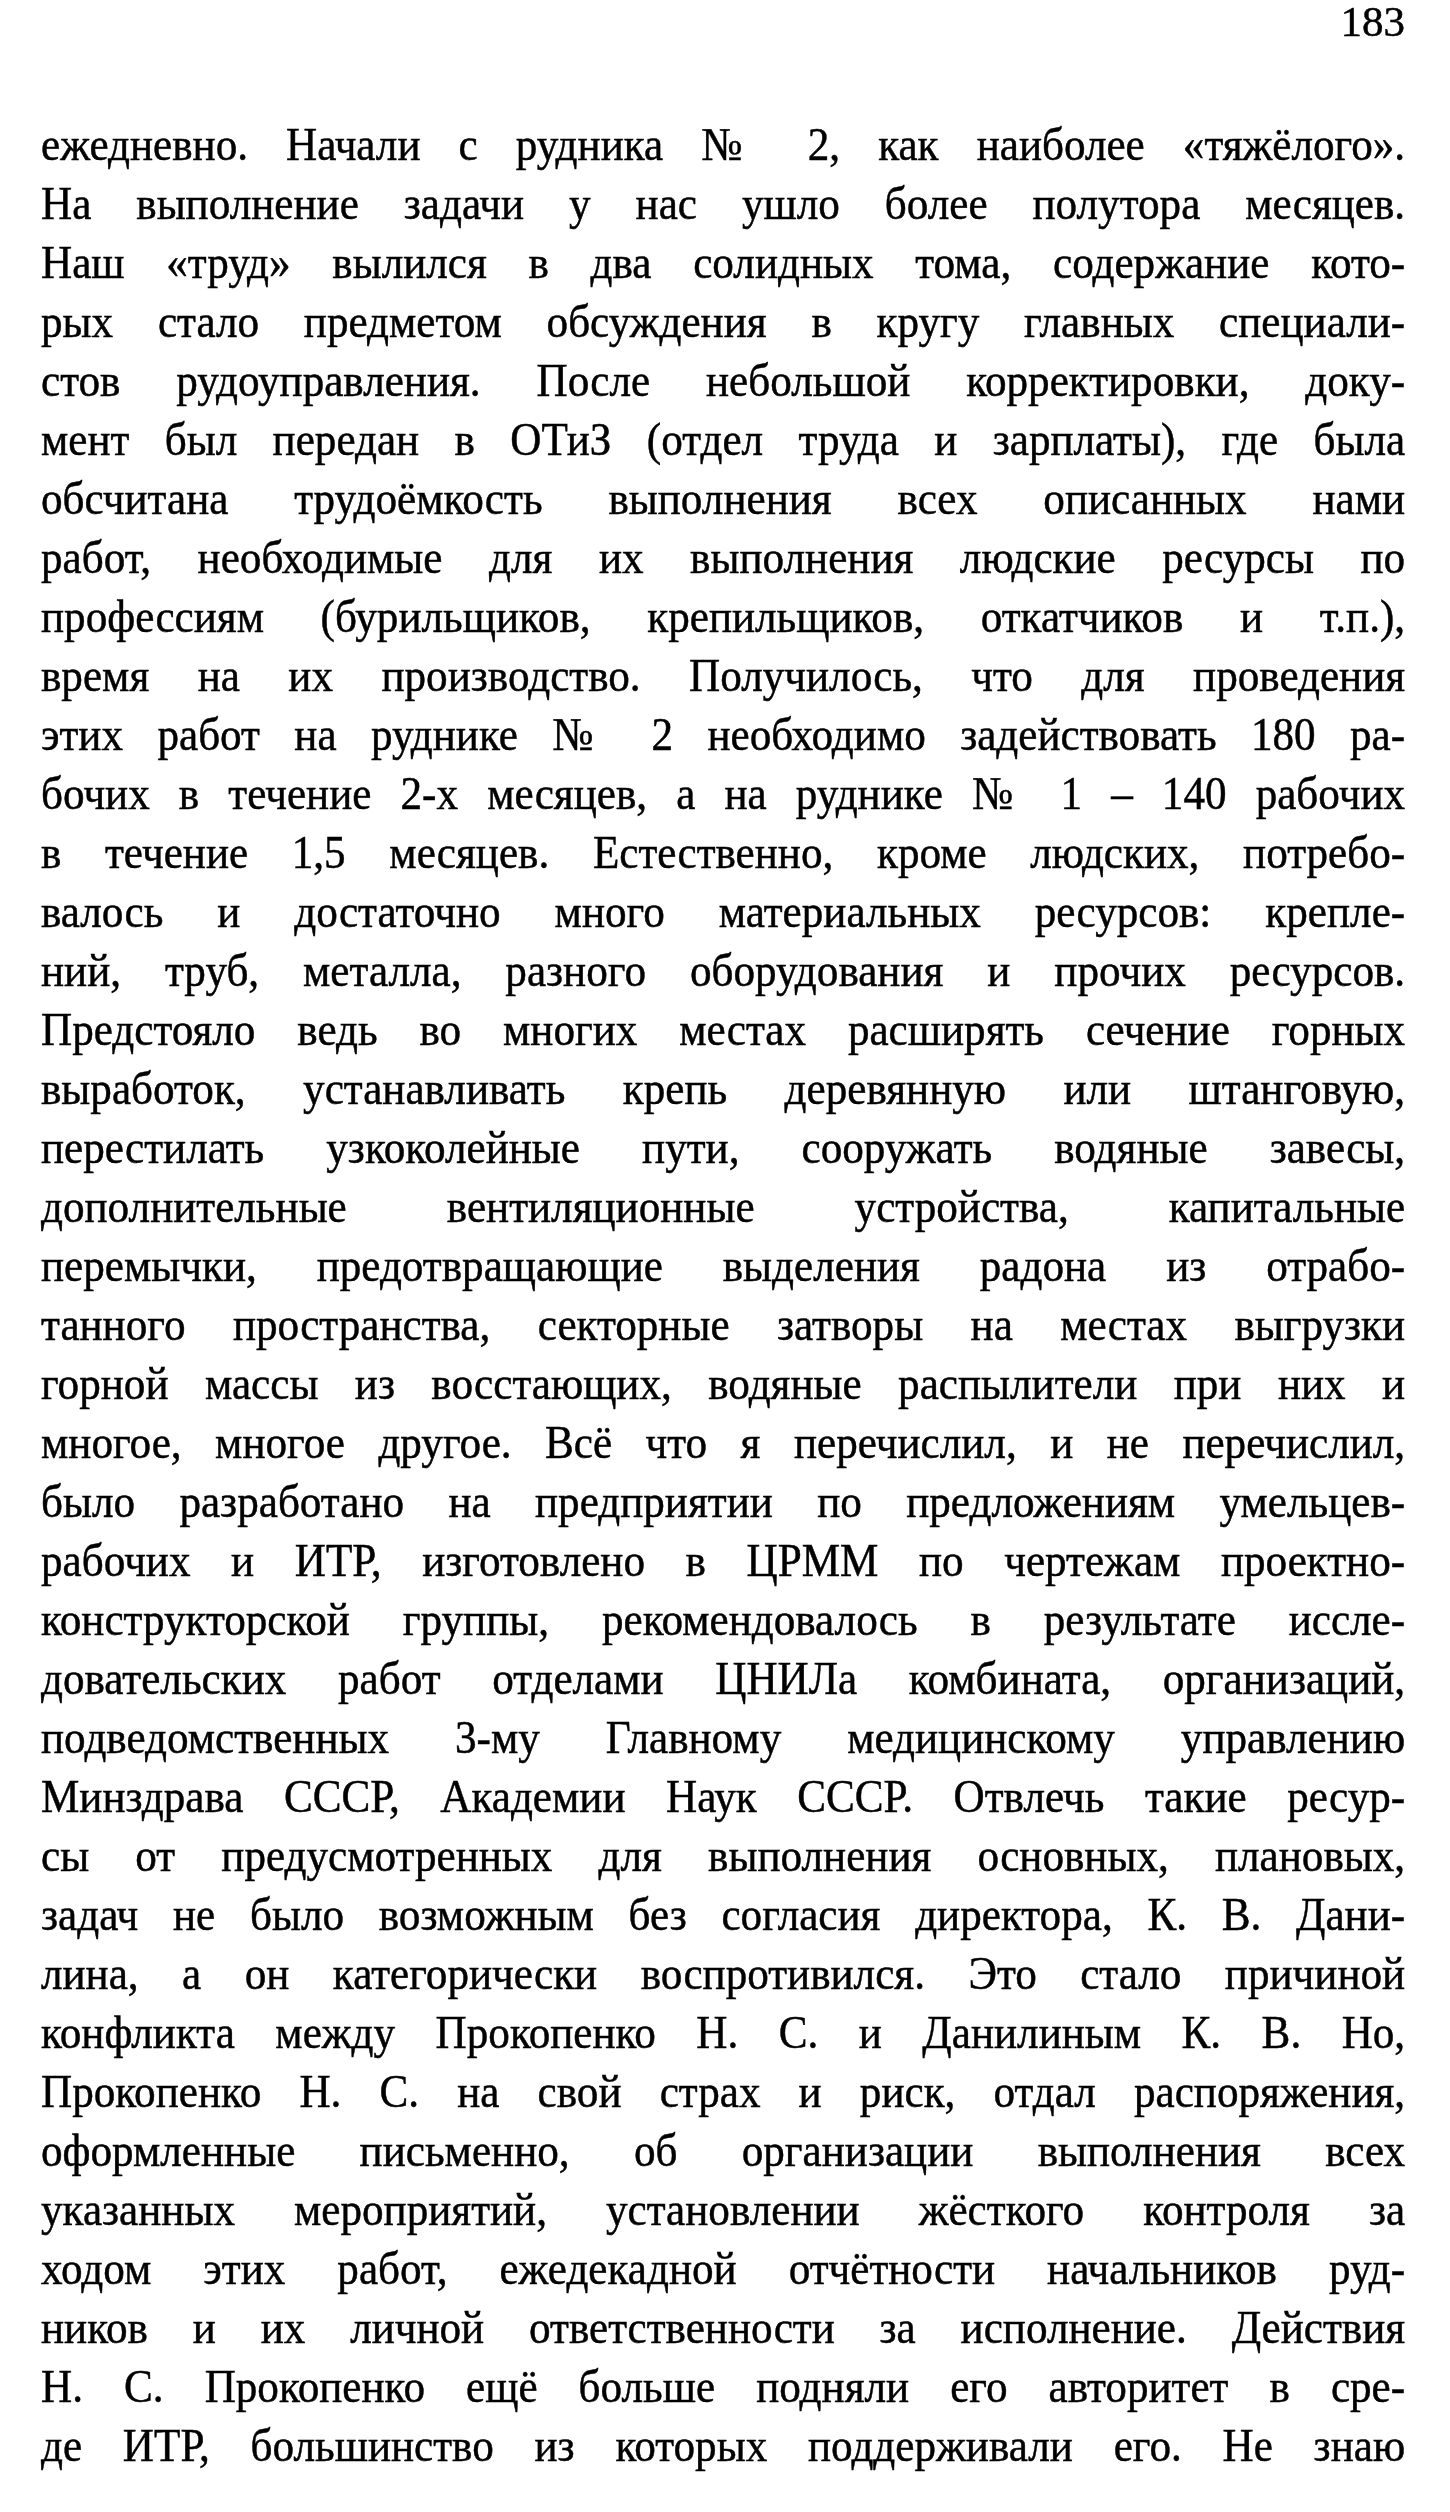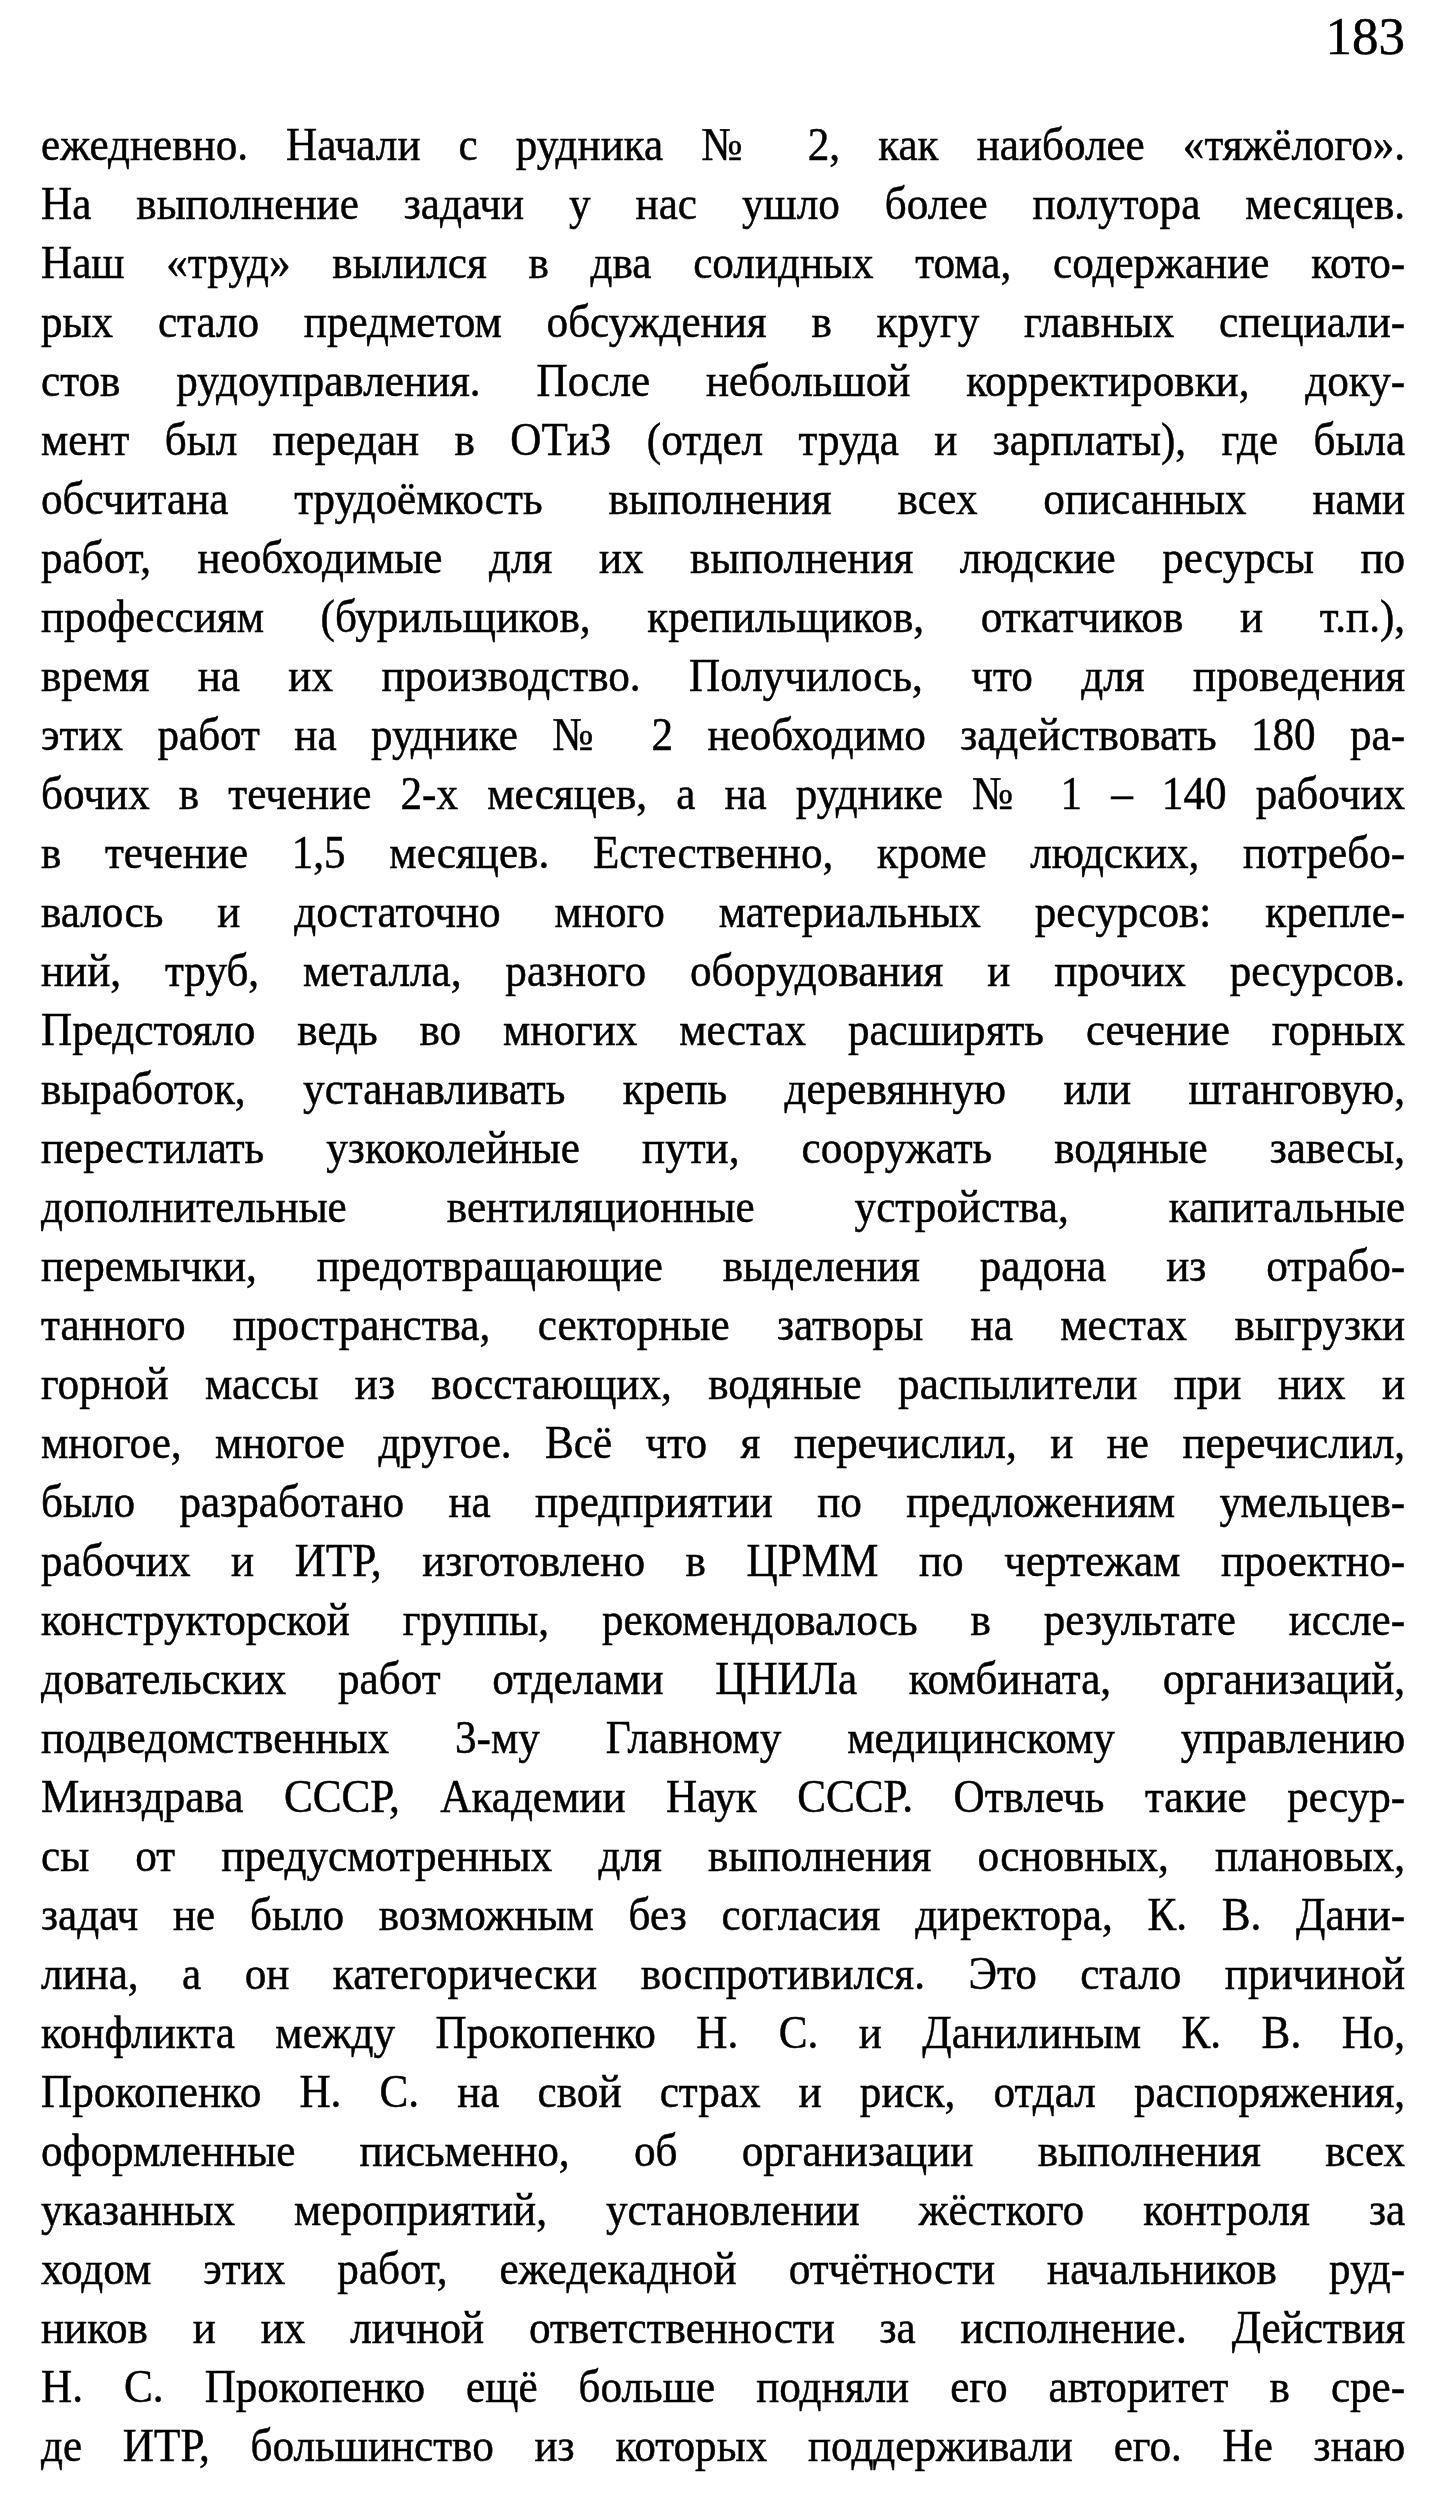--- a/index.html
+++ b/index.html
@@ -7,23 +7,23 @@
     position: relative;
     width: 1450px;
     height: 2512px;
     background: #ffffff;
     color: #000000;
     font-family: "Liberation Serif", "DejaVu Serif", serif;
     overflow: hidden;
   }
   .page-number {
     position: absolute;
-    top: 10px;
+    top: 0;
     right: 45px;
-    font-size: 53px;
+    font-size: 43px;
     line-height: 1;
     -webkit-text-stroke: 0.5px #000;
   }
   .body-text {
     position: absolute;
     left: 41px;
     top: 115px;
     width: 1486px;
     transform: scaleX(0.918);
     transform-origin: 0 0;

